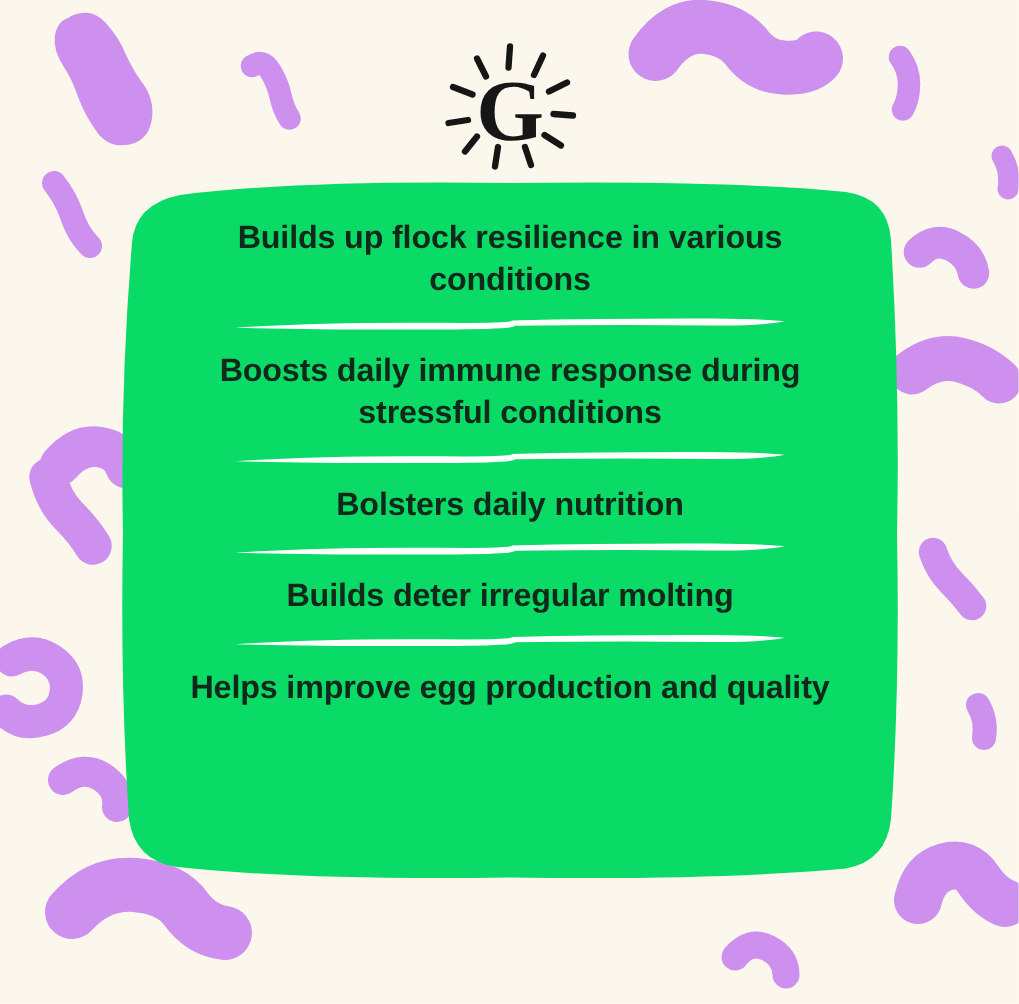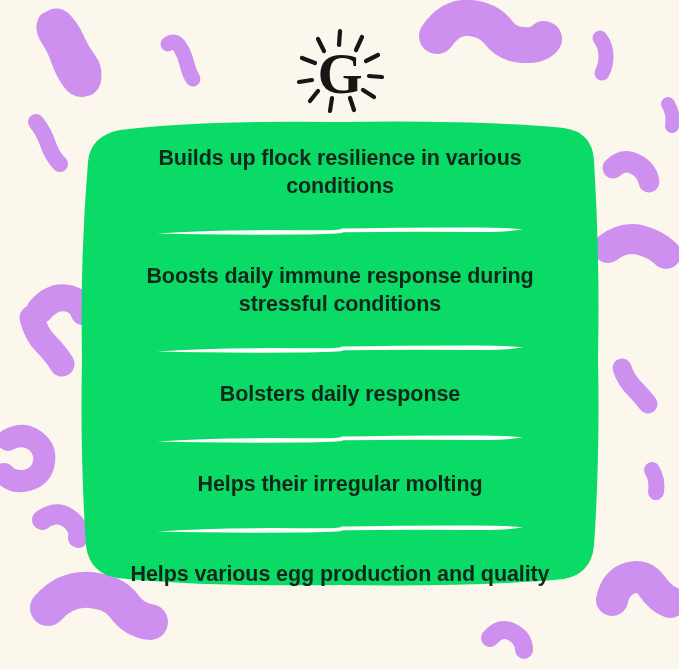--- a/index.html
+++ b/index.html
@@ -48,21 +48,21 @@
   }
   #card-content {
     position: absolute;
     left: 0;
     top: 0;
     width: 524px;
     height: 470px;
     display: flex;
     flex-direction: column;
     align-items: center;
-    justify-content: space-between;
+    justify-content: flex-start;
     padding-top: 26px;
     box-sizing: border-box;
   }
   .benefit {
     position: relative;
     width: 460px;
     text-align: center;
     color: #11281B;
     font-size: 21.5px;
     line-height: 28px;
@@ -154,30 +154,30 @@
         <path d="M2 9.5 Q60 5.5 140 6.2 Q190 6.6 186 4.6 Q250 3.2 320 3.4 Q352 3.6 368 5.2
                  Q352 8.4 320 8.0 Q250 7.4 188 8.2 Q190 10.4 140 10.6 Q60 11.0 2 9.5 Z" fill="#FFFFFF"></path>
       </svg>
 
       <div class="benefit">Boosts daily immune response during stressful conditions</div>
       <svg class="divider" viewBox="0 0 370 14">
         <path d="M2 9.5 Q60 5.5 140 6.2 Q190 6.6 186 4.6 Q250 3.2 320 3.4 Q352 3.6 368 5.2
                  Q352 8.4 320 8.0 Q250 7.4 188 8.2 Q190 10.4 140 10.6 Q60 11.0 2 9.5 Z" fill="#FFFFFF"></path>
       </svg>
 
-      <div class="benefit">Bolsters daily response</div>
+      <div class="benefit">Bolsters daily nutrition</div>
       <svg class="divider" viewBox="0 0 370 14">
         <path d="M2 9.5 Q60 5.5 140 6.2 Q190 6.6 186 4.6 Q250 3.2 320 3.4 Q352 3.6 368 5.2
                  Q352 8.4 320 8.0 Q250 7.4 188 8.2 Q190 10.4 140 10.6 Q60 11.0 2 9.5 Z" fill="#FFFFFF"></path>
       </svg>
 
-      <div class="benefit">Helps their irregular molting</div>
+      <div class="benefit">Builds deter irregular molting</div>
       <svg class="divider" viewBox="0 0 370 14">
         <path d="M2 9.5 Q60 5.5 140 6.2 Q190 6.6 186 4.6 Q250 3.2 320 3.4 Q352 3.6 368 5.2
                  Q352 8.4 320 8.0 Q250 7.4 188 8.2 Q190 10.4 140 10.6 Q60 11.0 2 9.5 Z" fill="#FFFFFF"></path>
       </svg>
 
-      <div class="benefit">Helps various egg production and quality</div>
+      <div class="benefit">Helps improve egg production and quality</div>
 
     </div>
   </div>
 
 </div>
 
 </body></html>

